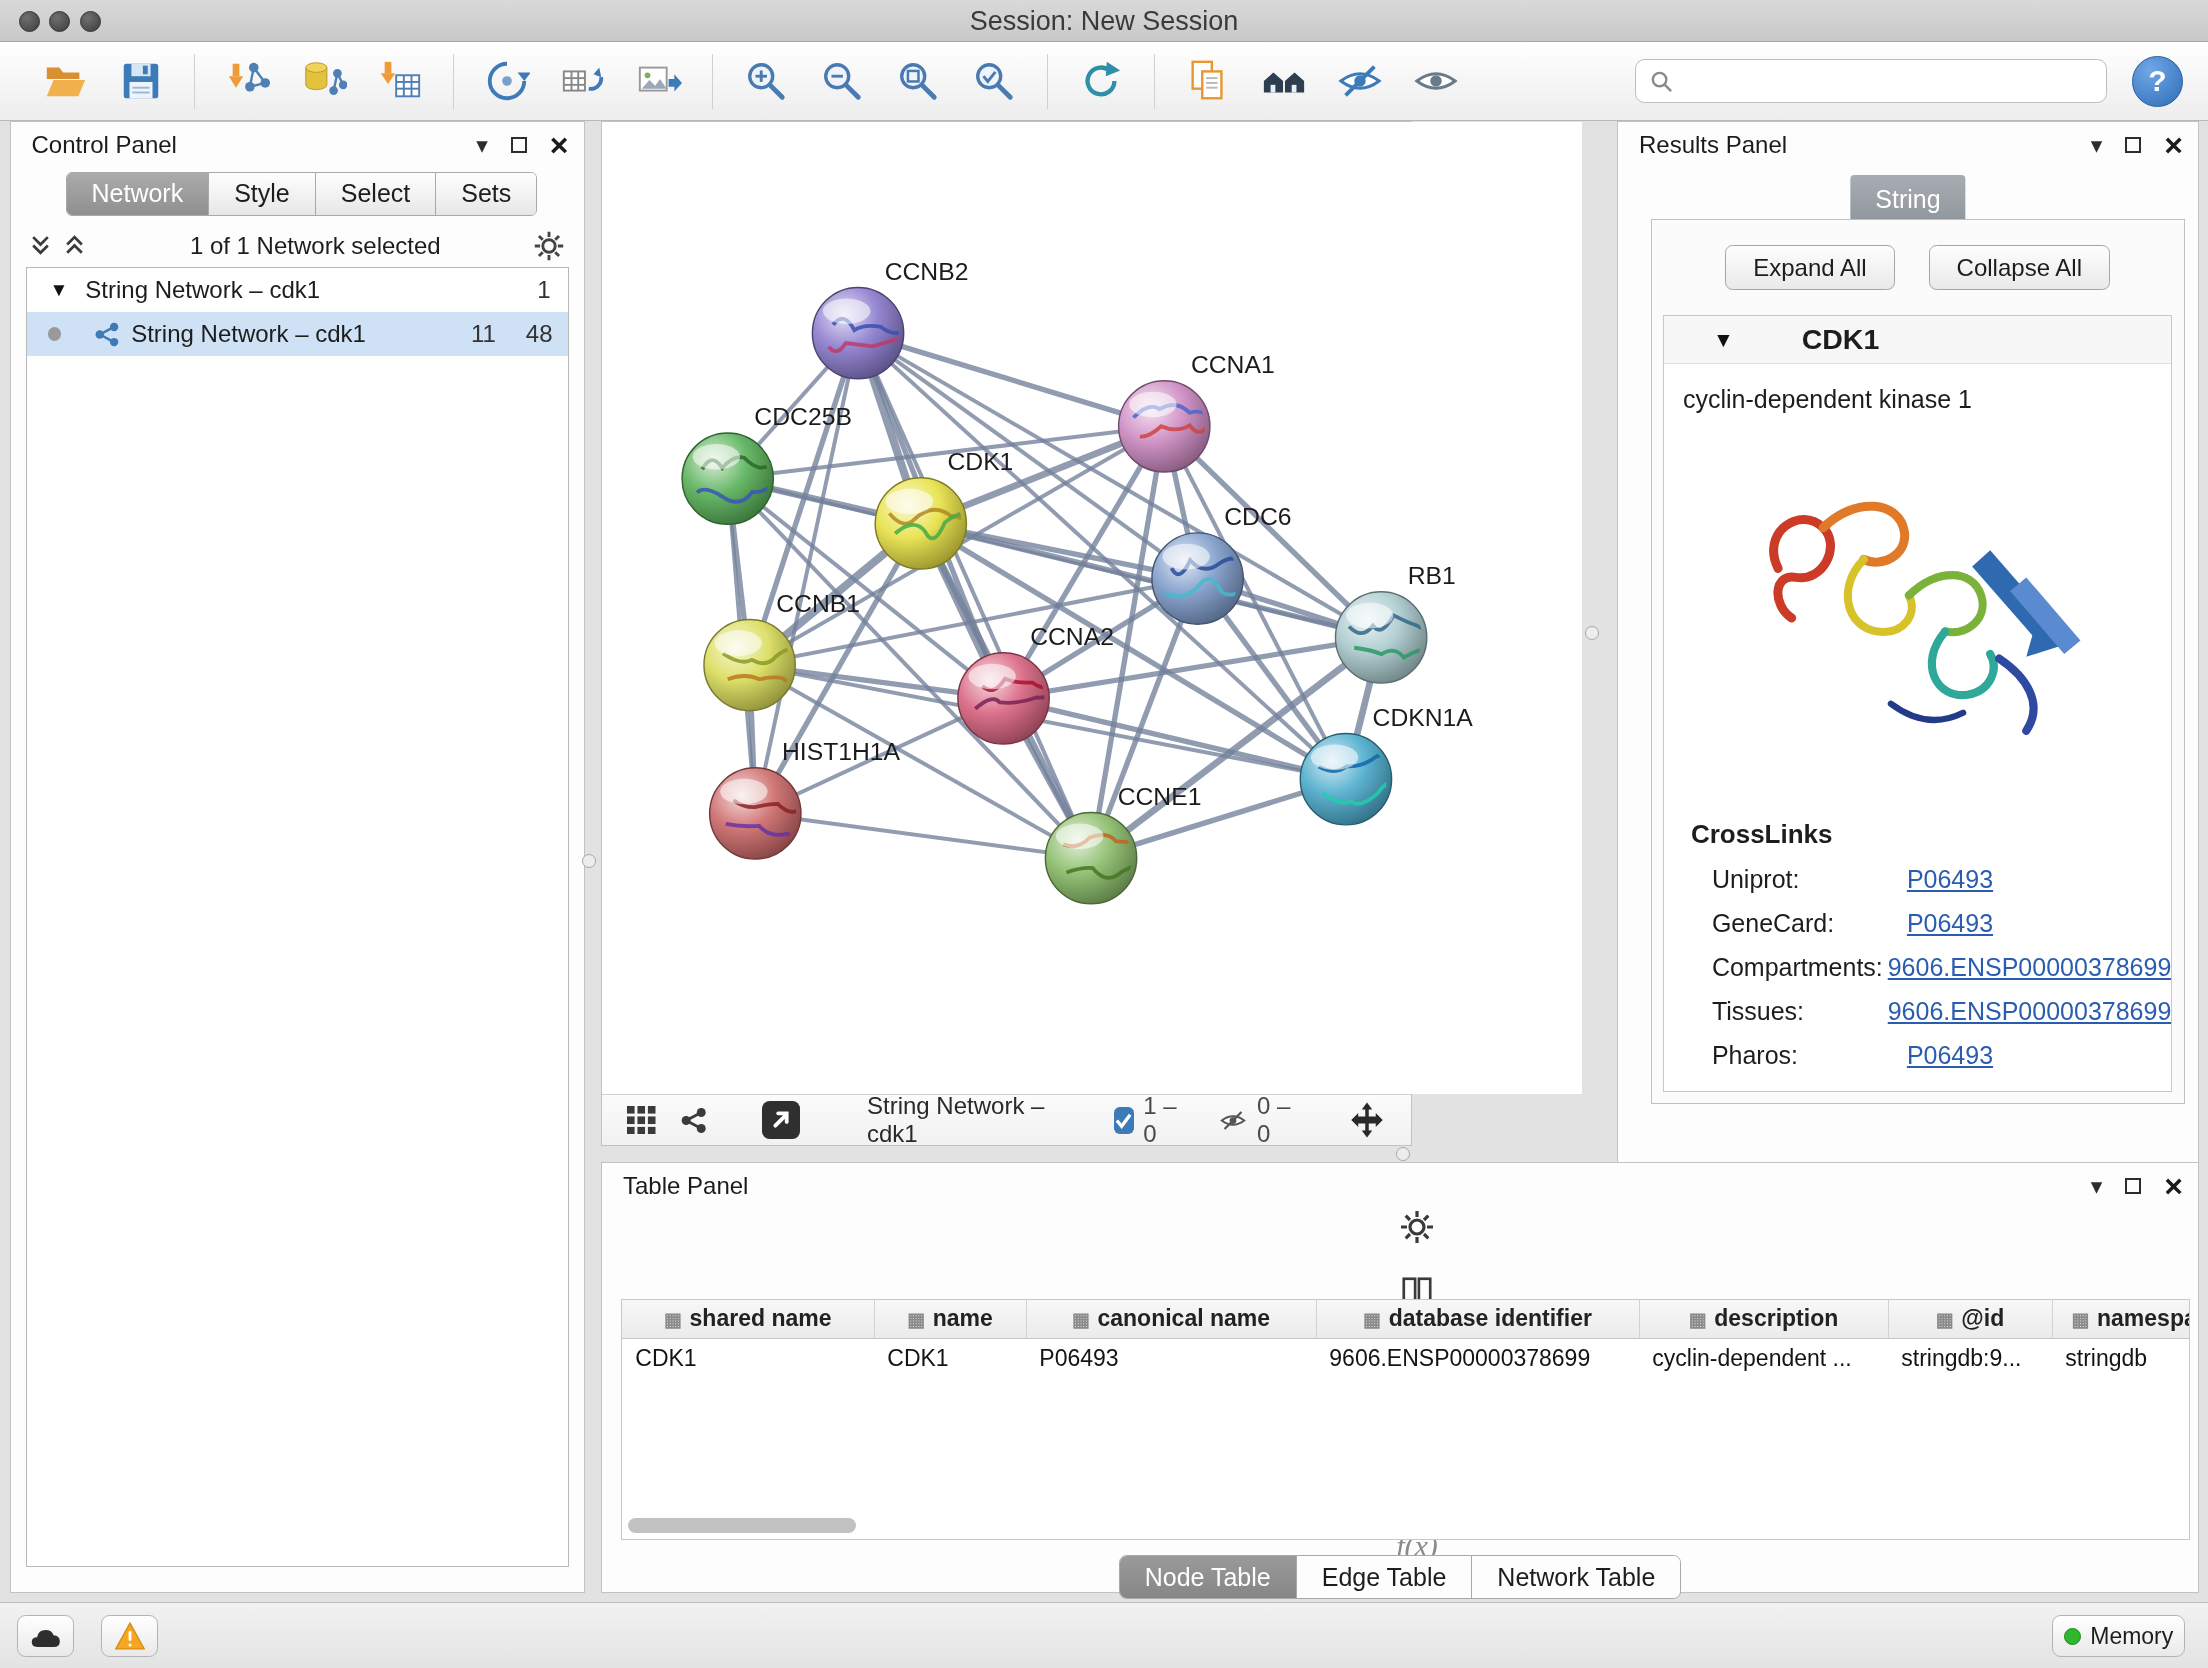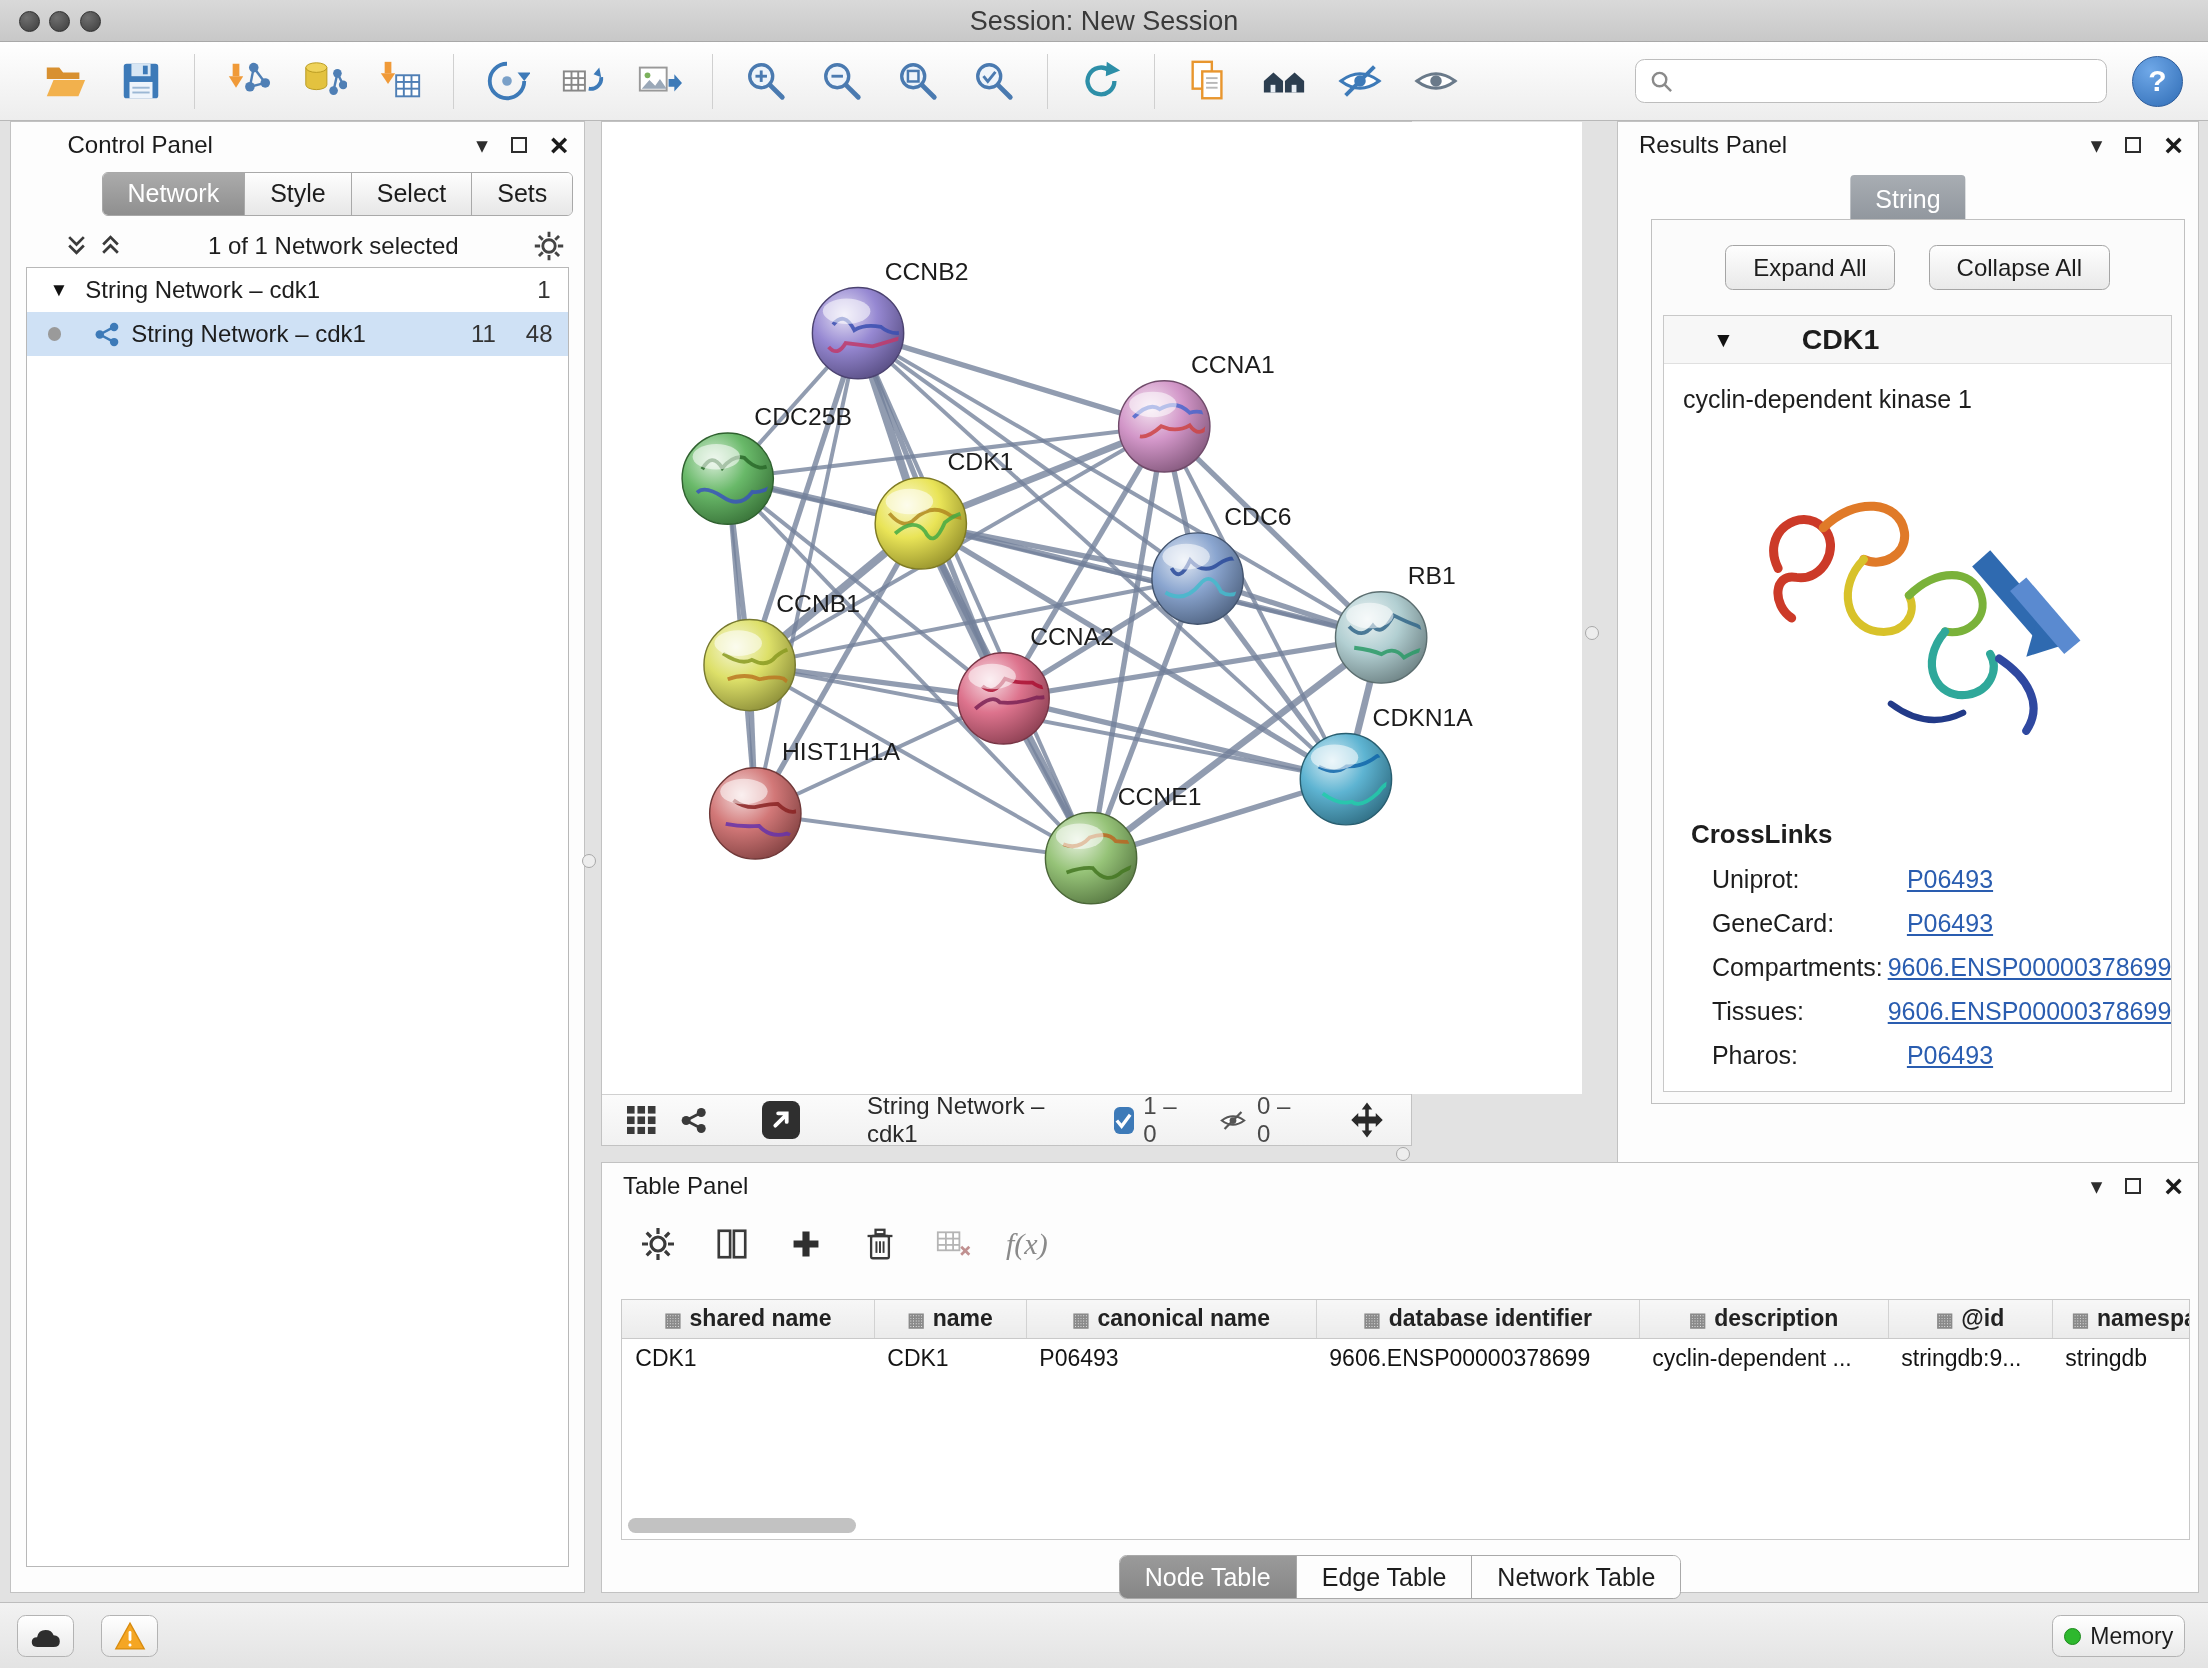--- a/index.html
+++ b/index.html
@@ -47,21 +47,21 @@
   
   .panel { position:absolute; background:#fdfdfd; border:1px solid #c2c2c2; }
   .panel-header { height:46px; display:flex; align-items:center; padding:0 15px 0 21px; }
   .panel-title { font-size:24px; color:#1b1b1b; }
   .ph-icons { margin-left:auto; display:flex; align-items:center; gap:23px; }
   .ph-caret { font-size:23px; color:#2d2d2d; line-height:1; }
   .ph-undock { width:16px; height:16px; border:2.4px solid #2d2d2d; }
   .ph-close { font-size:32px; font-weight:bold; color:#1b1b1b; line-height:1; }
 
   
-  .control-panel { left:9.5px; top:121px; width:575px; height:1472px;padding-left:36px; }
+  .control-panel { left:9.5px; top:121px; width:575px; height:1472px; }
   .cp-tabs { margin-left:55px; margin-top:3.8px; display:inline-flex; border:1px solid #a9a9a9;
     border-radius:6px; overflow:hidden; }
   .cp-tab { padding:6.7px 25px; font-size:25px; border-right:1px solid #a9a9a9;
     background:linear-gradient(#fefefe,#e7e7e7); color:#1d1d1d; }
   .cp-tab:last-child { border-right:none; }
   .cp-tab.active { background:linear-gradient(#ababab,#8f8f8f); color:#fff; }
   .cp-selrow { height:48px; display:flex; align-items:center; padding:0 19px; margin-top:5.7px; }
   .cp-selrow .chev { margin-right:13.3px; }
   .cp-seltext { flex:1; text-align:center; font-size:24px; color:#1d1d1d; }
   .cp-tree { position:absolute; left:15px; right:15px; top:145px; bottom:25px;
@@ -104,21 +104,21 @@
   .rp-gene { font-size:28.5px; font-weight:bold; margin-left:68px; }
   .rp-desc { font-size:25px; color:#1d1d1d; margin:21px 0 0 19px; }
   .rp-protein { margin:19px auto 0 auto; width:438px; height:361px; }
   .rp-xl-title { font-size:26px; font-weight:bold; margin:25px 0 0 27px; }
   .rp-xl-row { display:flex; font-size:25px; margin:15px 0 0 48px; }
   .rp-xl-label { width:195px; color:#1d1d1d; }
   .rp-xl-value { color:#2a5db0; text-decoration:underline; }
 
   
   .table-panel { left:601px; top:1162px; width:1598px; height:431px; }
-  .tp-toolbar { display:flex; align-items:center; height:70px; padding-left:34px; gap:30px; }
+  .tp-toolbar { display:flex; align-items:center; height:70px; padding-left:34px; gap:30px;flex-direction:column; }
   .tp-ic { width:44px; height:44px; display:flex; align-items:center; justify-content:center; }
   .tp-fx { font-family:"Liberation Serif",serif; font-style:italic; font-size:30px; color:#8a8a8a; }
   .tp-tablewrap { position:absolute; left:19px; right:7.6px; top:136px; height:241px;
     border:1px solid #c8c8c8; background:#fff; overflow:hidden; }
   table.nodetable { border-collapse:collapse; table-layout:fixed; width:1607px; }
   table.nodetable th { height:38px; font-size:23px; font-weight:bold; color:#222;
     background:linear-gradient(#f7f7f7,#ebebeb); border-right:1px solid #d2d2d2;
     border-bottom:1px solid #c9c9c9; text-align:center; white-space:nowrap; overflow:hidden; }
   table.nodetable td { height:40px; font-size:23px; color:#141414; padding-left:13.3px;
     white-space:nowrap; overflow:hidden; }

